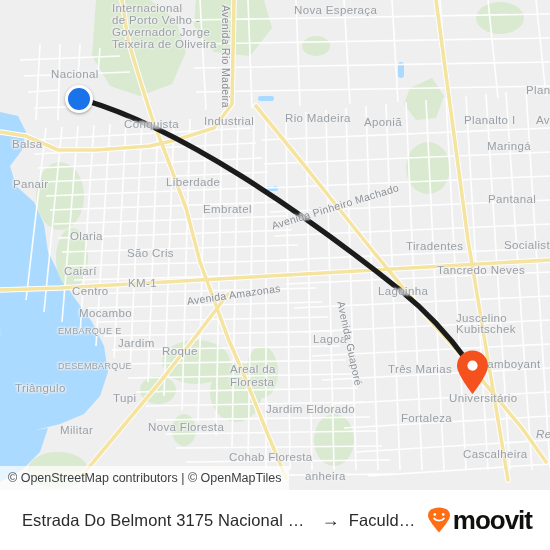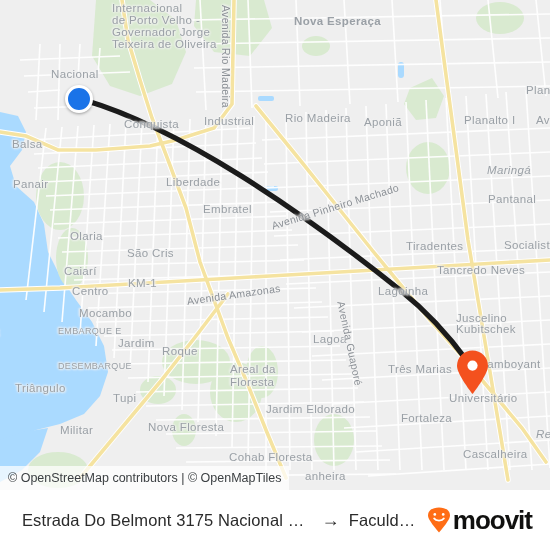--- a/index.html
+++ b/index.html
@@ -319,31 +319,31 @@
 
         <path d="M84,100 C180,128 300,210 400,290 C430,314 452,340 468,362" stroke="#1b1b1b" stroke-width="5.2" fill="none" stroke-linecap="round" stroke-linejoin="round"></path>
       </g>
     </svg>
 
     <div id="labels-layer">
         <div class="map-label" style="left: 112px; top: 2px;">Internacional</div>
         <div class="map-label" style="left: 112px; top: 14px;">de Porto Velho -</div>
         <div class="map-label" style="left: 112px; top: 26px;">Governador Jorge</div>
         <div class="map-label" style="left: 112px; top: 38px;">Teixeira de Oliveira</div>
-        <div class="map-label" style="left: 294px; top: 15px; font-weight: bold;">Nova Esperaça</div>
+        <div class="map-label" style="left: 294px; top: 4px;">Nova Esperaça</div>
         <div class="map-label" style="left: 51px; top: 68px;">Nacional</div>
         <div class="map-label" style="left: 526px; top: 84px;">Planalto II</div>
         <div class="map-label" style="left: 124px; top: 118px;">Conquista</div>
         <div class="map-label" style="left: 204px; top: 115px;">Industrial</div>
         <div class="map-label" style="left: 285px; top: 112px;">Rio Madeira</div>
         <div class="map-label" style="left: 364px; top: 116px;">Aponiã</div>
         <div class="map-label" style="left: 464px; top: 114px;">Planalto I</div>
         <div class="map-label" style="left: 12px; top: 138px;">Balsa</div>
         <div class="map-label" style="left: 166px; top: 176px;">Liberdade</div>
-        <div class="map-label" style="left: 487px; top: 164px; font-style: italic;">Maringá</div>
+        <div class="map-label" style="left: 487px; top: 140px;">Maringá</div>
         <div class="map-label" style="left: 13px; top: 178px;">Panair</div>
         <div class="map-label" style="left: 203px; top: 203px;">Embratel</div>
         <div class="map-label" style="left: 488px; top: 193px;">Pantanal</div>
         <div class="map-label" style="left: 70px; top: 230px;">Olaria</div>
         <div class="map-label" style="left: 127px; top: 247px;">São Cris</div>
         <div class="map-label" style="left: 406px; top: 240px;">Tiradentes</div>
         <div class="map-label" style="left: 504px; top: 239px;">Socialista</div>
         <div class="map-label" style="left: 64px; top: 265px;">Caiarí</div>
         <div class="map-label" style="left: 128px; top: 277px;">KM-1</div>
         <div class="map-label" style="left: 437px; top: 264px;">Tancredo Neves</div>

